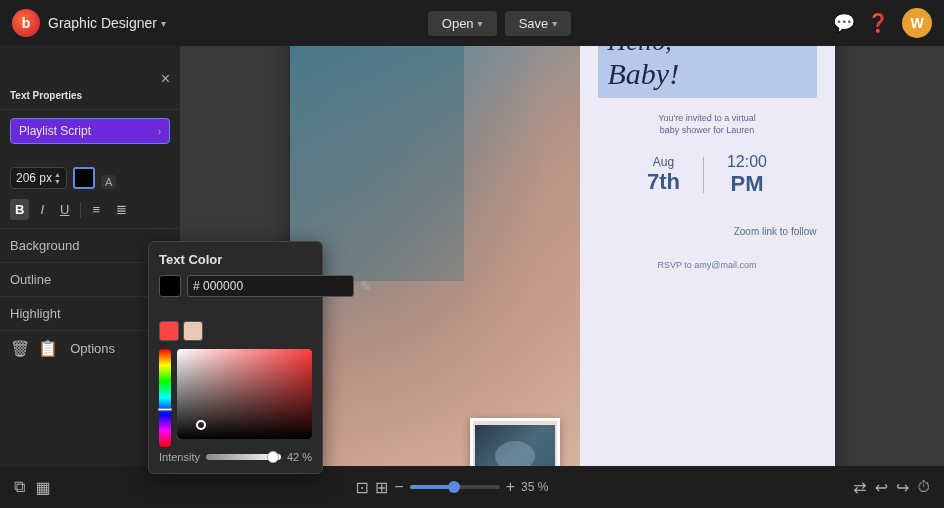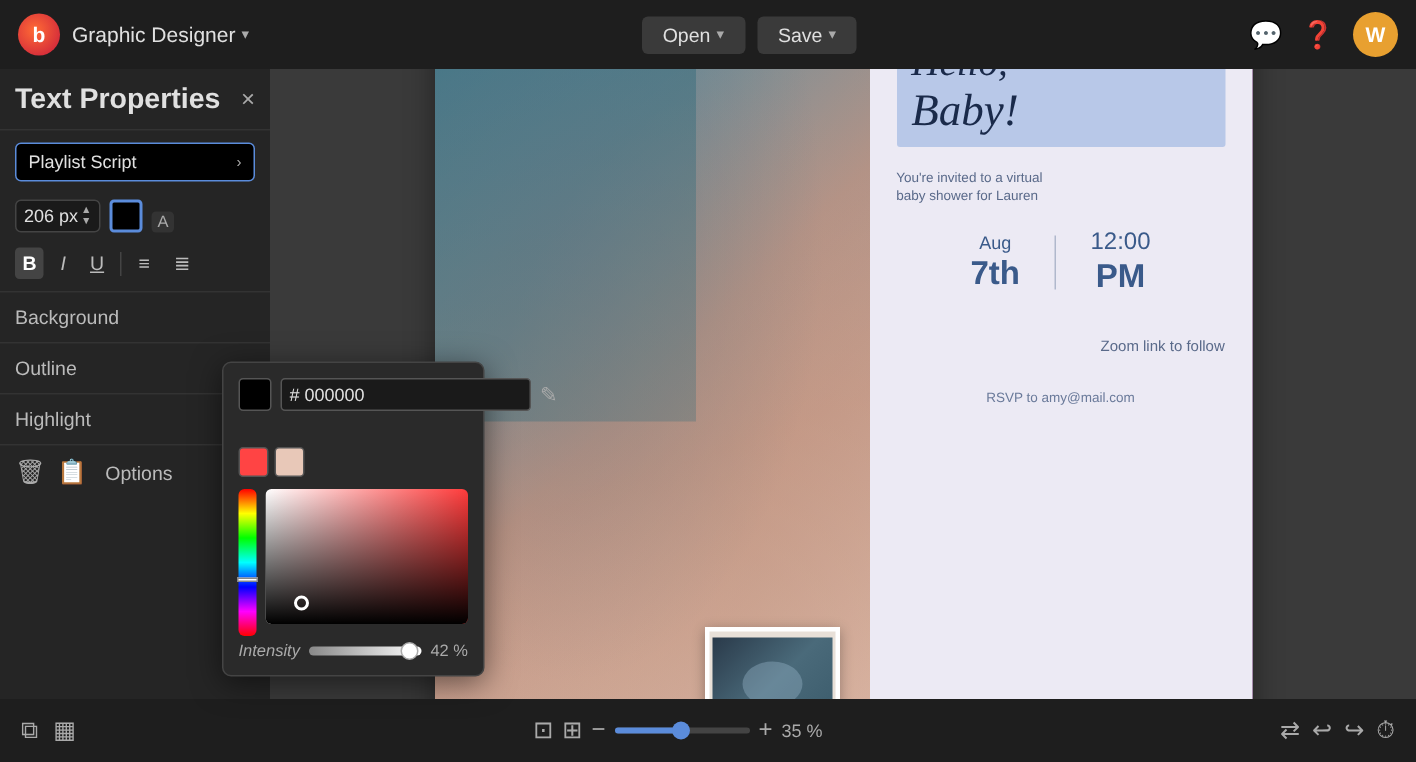--- a/index.html
+++ b/index.html
@@ -87,48 +87,50 @@
     }
     .panel-title-row {
       display: flex;
       align-items: center;
       justify-content: space-between;
       padding: 10px 10px 8px 10px;
       border-bottom: 1px solid #333;
     }
     .panel-title {
       color: #e0e0e0;
-      font-size: 19px;
+      font-size: 10px;
       font-weight: 600;
+      margin-top: 34px;
     }
     .panel-close {
       background: none; border: none; color: #aaa; font-size: 16px; cursor: pointer;
     }
     .font-selector-row {
       padding: 8px 10px;
       display: flex;
       align-items: center;
     }
     .font-selector {
       flex: 1;
-      background: #000000;
+      background: #6d28d9;
       border: 1.5px solid #5b8cdb;
       border-radius: 4px;
       color: #e0e0e0;
       font-size: 12px;
       padding: 5px 8px;
       display: flex; align-items: center; justify-content: space-between;
       cursor: pointer;
     }
     .font-selector .chevron { color: #aaa; font-size: 10px; }
     .size-row {
       padding: 4px 10px 6px 10px;
       display: flex;
       align-items: flex-end;
       gap: 6px;
+      margin-top: 11px;
     }
     .size-input-group {
       display: flex; align-items: center; gap: 2px;
       background: #1a1a1a;
       border: 1px solid #444;
       border-radius: 4px;
       padding: 3px 5px;
     }
     .size-input-group span {
       color: #e0e0e0; font-size: 12px;
@@ -259,21 +261,21 @@
       position: absolute;
       width: 14px; height: 3px;
       background: #fff;
       border: 1px solid #888;
       left: -1px;
       top: 60%;
     }
     .intensity-row {
       display: flex; align-items: center; gap: 6px; margin-top: 4px;
     }
-    .intensity-label { color: #aaa; font-size: 11px; font-style: italic; }
+    .intensity-label { color: #aaa; font-size: 11px; }
     .intensity-slider-wrap {
       flex: 1;
       height: 6px;
       background: linear-gradient(to right, #888, #fff);
       border-radius: 3px;
       position: relative;
     }
     .intensity-slider-thumb {
       position: absolute;
       width: 12px; height: 12px;
@@ -389,21 +391,21 @@
       font-family: 'Georgia', serif;
       font-size: 30px;
       font-style: italic;
       color: #1a2a4a;
       line-height: 1.1;
       font-weight: 400;
     }
     .invite-text {
       color: #5a6a8a;
       font-size: 9px;
-      text-align: left;
+      text-align: center;
       line-height: 1.4;
       margin: 4px 0;
     }
     .date-time-row {
       display: flex;
       align-items: center;
       justify-content: center;
       gap: 11px;
       margin: 6px 0;
     }
@@ -542,20 +544,21 @@
       <span>Highlight</span>
     </div>
     <div class="options-row">
       <button class="icon-btn">🗑</button>
       <button class="icon-btn">📋</button>
       <span class="options-label">Options</span>
     </div>
   </div>
 
   <div class="color-picker-popup">
+    <div class="color-picker-title">Text Color</div>
     <div class="color-hex-row">
       <div class="color-preview-swatch"></div>
       <input class="hex-input" type="text" value="# 000000" style="">
       <button class="eyedropper-btn">✎</button>
     </div>
     <div class="palette-swatches">
       <div class="palette-swatch" style="background:#ff4444;"></div>
       <div class="palette-swatch" style="background:#e8c8b8;"></div>
     </div>
     <div class="color-picker-main">

